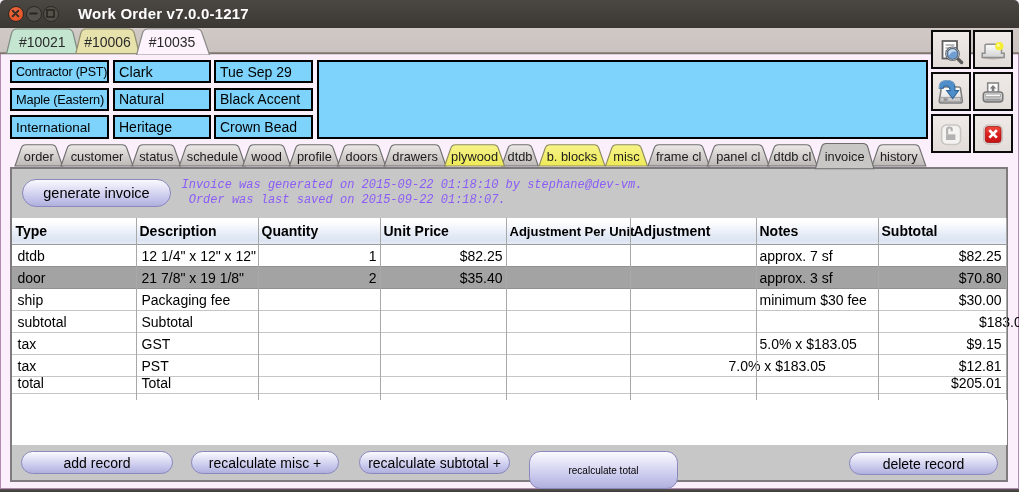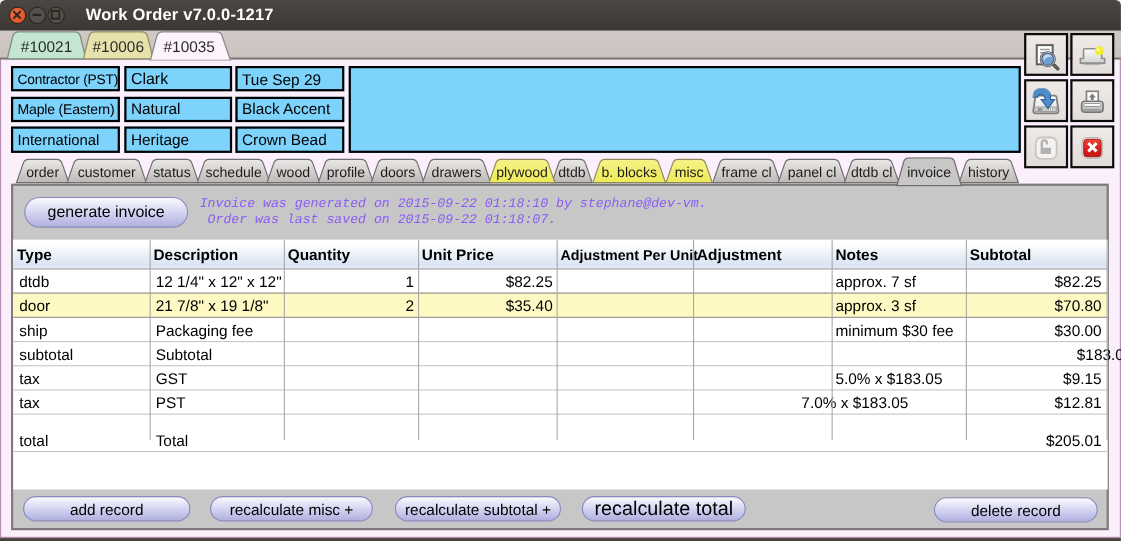--- a/index.html
+++ b/index.html
@@ -132,21 +132,21 @@
 <div class="hcell" style="left:870px;">Subtotal</div>
 </div>
 <div class="trow" style="top:27px;">
 <div class="tcell" style="left:6px;">dtdb</div>
 <div class="tcell" style="left:130px;">12 1/4" x 12" x 12"</div>
 <div class="tcell num" style="left:248px;width:117px;">1</div>
 <div class="tcell num" style="left:370px;width:121px;">$82.25</div>
 <div class="tcell" style="left:748px;">approx. 7 sf</div>
 <div class="tcell num" style="left:868px;width:122px;">$82.25</div>
 </div>
-<div class="trow" style="top:49px;background:#fef9c3;border-top:1px solid #949090;border-bottom:1px solid #949090;box-sizing:border-box;height:23px;margin-top:-1px;">
+<div class="trow" style="top:49px;background:#a3a3a3;border-top:1px solid #949090;border-bottom:1px solid #949090;box-sizing:border-box;height:23px;margin-top:-1px;">
 <div class="tcell" style="left:6px;">door</div>
 <div class="tcell" style="left:130px;">21 7/8" x 19 1/8"</div>
 <div class="tcell num" style="left:248px;width:117px;">2</div>
 <div class="tcell num" style="left:370px;width:121px;">$35.40</div>
 <div class="tcell" style="left:748px;">approx. 3 sf</div>
 <div class="tcell num" style="left:868px;width:122px;">$70.80</div>
 </div>
 <div class="trow" style="top:71px;">
 <div class="tcell" style="left:6px;">ship</div>
 <div class="tcell" style="left:130px;">Packaging fee</div>
@@ -163,39 +163,39 @@
 <div class="tcell" style="left:130px;">GST</div>
 <div class="tcell" style="left:748px;">5.0% x $183.05</div>
 <div class="tcell num" style="left:868px;width:122px;">$9.15</div>
 </div>
 <div class="trow" style="top:137px;">
 <div class="tcell" style="left:6px;">tax</div>
 <div class="tcell" style="left:130px;">PST</div>
 <div class="tcell" style="left:717px;">7.0% x $183.05</div>
 <div class="tcell num" style="left:868px;width:122px;">$12.81</div>
 </div>
-<div class="trow" style="top:171px;">
+<div class="trow" style="top:154px;">
 <div class="tcell" style="left:6px;">total</div>
 <div class="tcell" style="left:130px;">Total</div>
 <div class="tcell num" style="left:868px;width:122px;">$205.01</div>
 </div>
 <div class="colsep" style="left:124px;height:182px;"></div>
 <div class="colsep" style="left:246px;height:182px;"></div>
 <div class="colsep" style="left:368px;height:182px;"></div>
 <div class="colsep" style="left:494px;height:182px;"></div>
 <div class="colsep" style="left:618px;height:182px;"></div>
 <div class="colsep" style="left:744px;height:182px;"></div>
 <div class="colsep" style="left:866px;height:182px;"></div>
 <div class="colsep" style="left:994px;height:182px;"></div>
 </div>
 
   <div class="pill" style="left:21px;top:451px;width:152px;height:23px;border-radius:11.5px;font-size:14px;">add record</div>
   <div class="pill" style="left:191px;top:451px;width:148px;height:23px;border-radius:11.5px;font-size:14px;">recalculate misc +</div>
   <div class="pill" style="left:359px;top:451px;width:151px;height:23px;border-radius:11.5px;font-size:14px;">recalculate subtotal +</div>
-  <div class="pill" style="left:529px;top:451px;width:149px;height:23px;border-radius:11.5px;font-size:18px;">recalculate total</div>
+  <div class="pill" style="left:529px;top:451px;width:149px;height:38px;border-radius:11.5px;font-size:10px;">recalculate total</div>
   <div class="pill" style="left:849px;top:452px;width:149px;height:23px;border-radius:11.5px;font-size:14px;">delete record</div>
 
   <div id="botbar" class="abs"></div>
 
   <div class="iconbtn" style="left:931px;top:30px;">
     <svg width="36" height="35" viewBox="0 0 36 35">
 <rect x="9.5" y="9" width="14.5" height="17.5" fill="#ffffff" stroke="#5f5f5f" stroke-width="1.8"></rect>
 <line x1="12.5" y1="13" x2="21.5" y2="13" stroke="#9a9a9a" stroke-width="1.3"></line>
 <line x1="12.5" y1="16" x2="21.5" y2="16" stroke="#9a9a9a" stroke-width="1.3"></line>
 <line x1="12.5" y1="19" x2="17" y2="19" stroke="#9a9a9a" stroke-width="1.3"></line>

